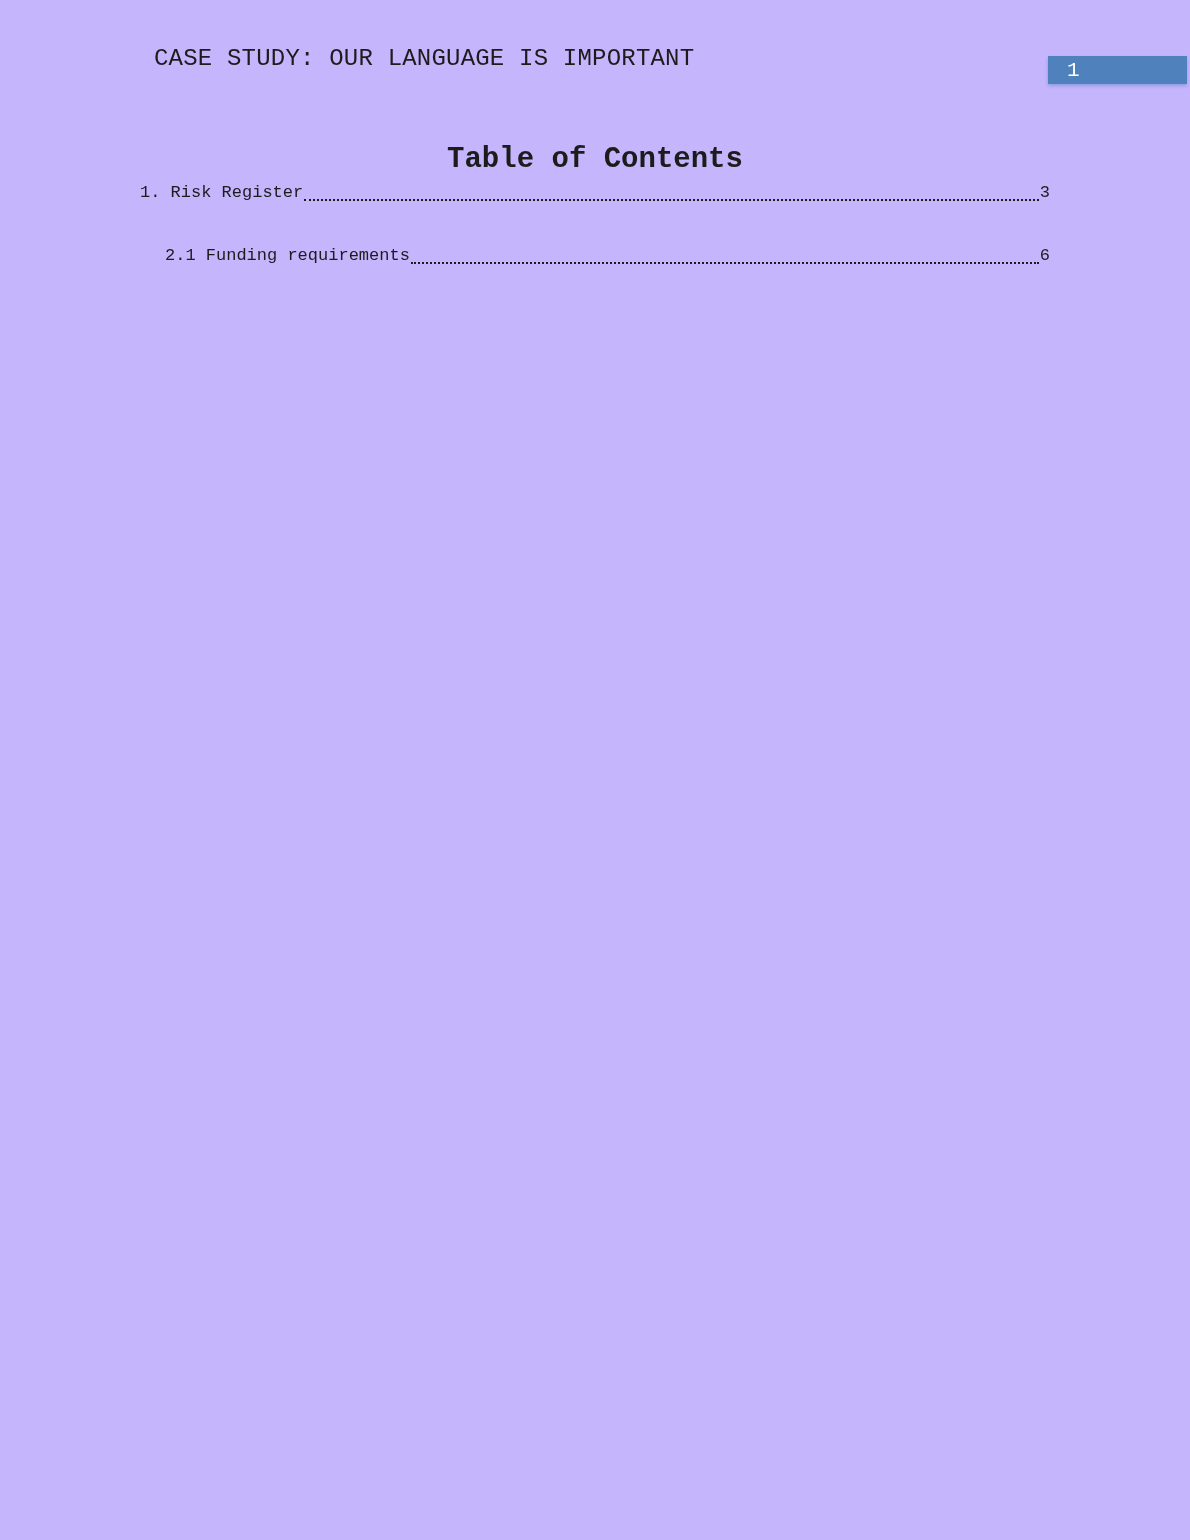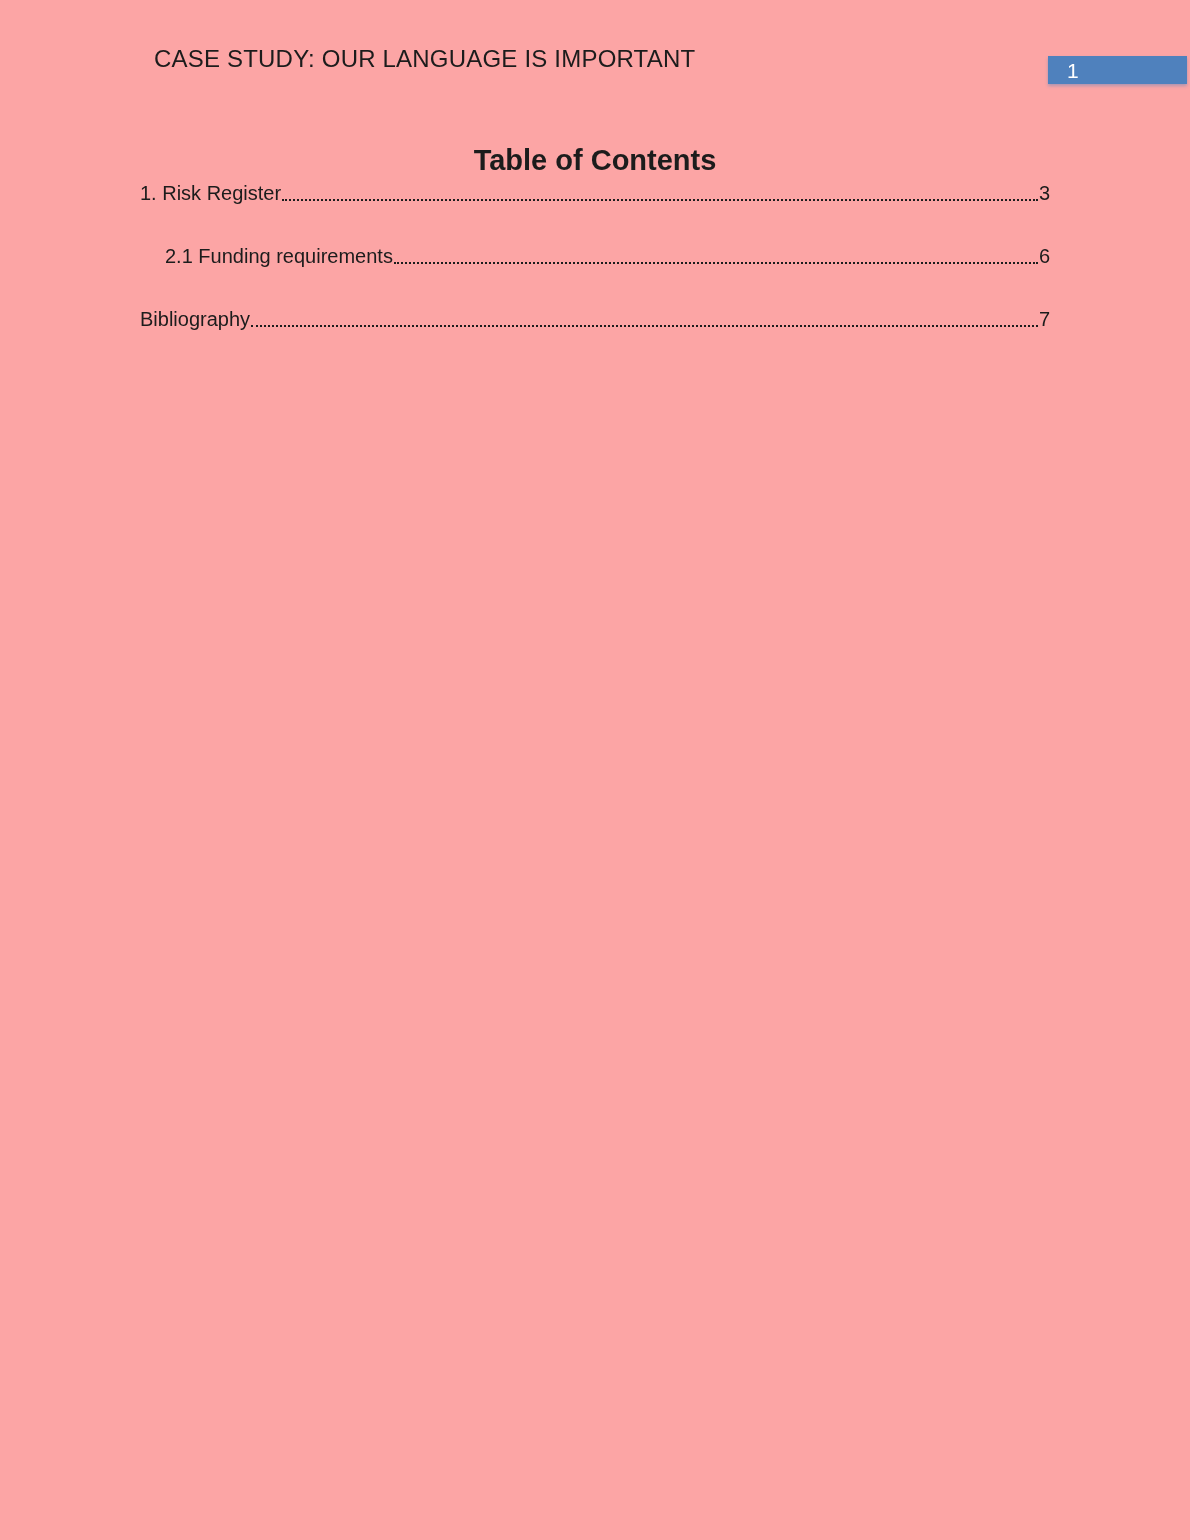--- a/index.html
+++ b/index.html
@@ -4,22 +4,22 @@
 <style>
   html, body {
     margin: 0;
     padding: 0;
     background: #ffffff;
   }
   .page {
     position: relative;
     width: 1190px;
     height: 1540px;
-    background: #fca5a5;
-    font-family: Liberation Sans, sans-serif;
+    background: #c4b5fd;
+    font-family: Liberation Mono, monospace;
     color: #1c1c1c;
     box-sizing: border-box;
     padding: 45px 140px 0 140px;
     overflow: hidden;
   }
   .doc-header {
     position: relative;
     height: 30px;
   }
   .running-head {
@@ -54,21 +54,21 @@
   .toc-title {
     text-align: center;
     font-weight: bold;
     font-size: 29px;
     line-height: 30px;
     margin-bottom: 3px;
   }
   .toc-row {
     display: flex;
     align-items: flex-end;
-    font-size: 20px;
+    font-size: 17px;
     line-height: 30px;
     margin-bottom: 33px;
     white-space: nowrap;
   }
   .toc-row.level-2 {
     padding-left: 25px;
   }
   .toc-label {
     flex: 0 0 auto;
   }
@@ -104,20 +104,15 @@
       <span class="toc-page">3</span>
     </div>
 
 
     <div class="toc-row level-2">
       <span class="toc-label">2.1 Funding requirements</span>
       <span class="dot-leader"></span>
       <span class="toc-page">6</span>
     </div>
 
-    <div class="toc-row">
-      <span class="toc-label">Bibliography</span>
-      <span class="dot-leader"></span>
-      <span class="toc-page">7</span>
-    </div>
   </div>
 
 </div>
 
 </body></html>

